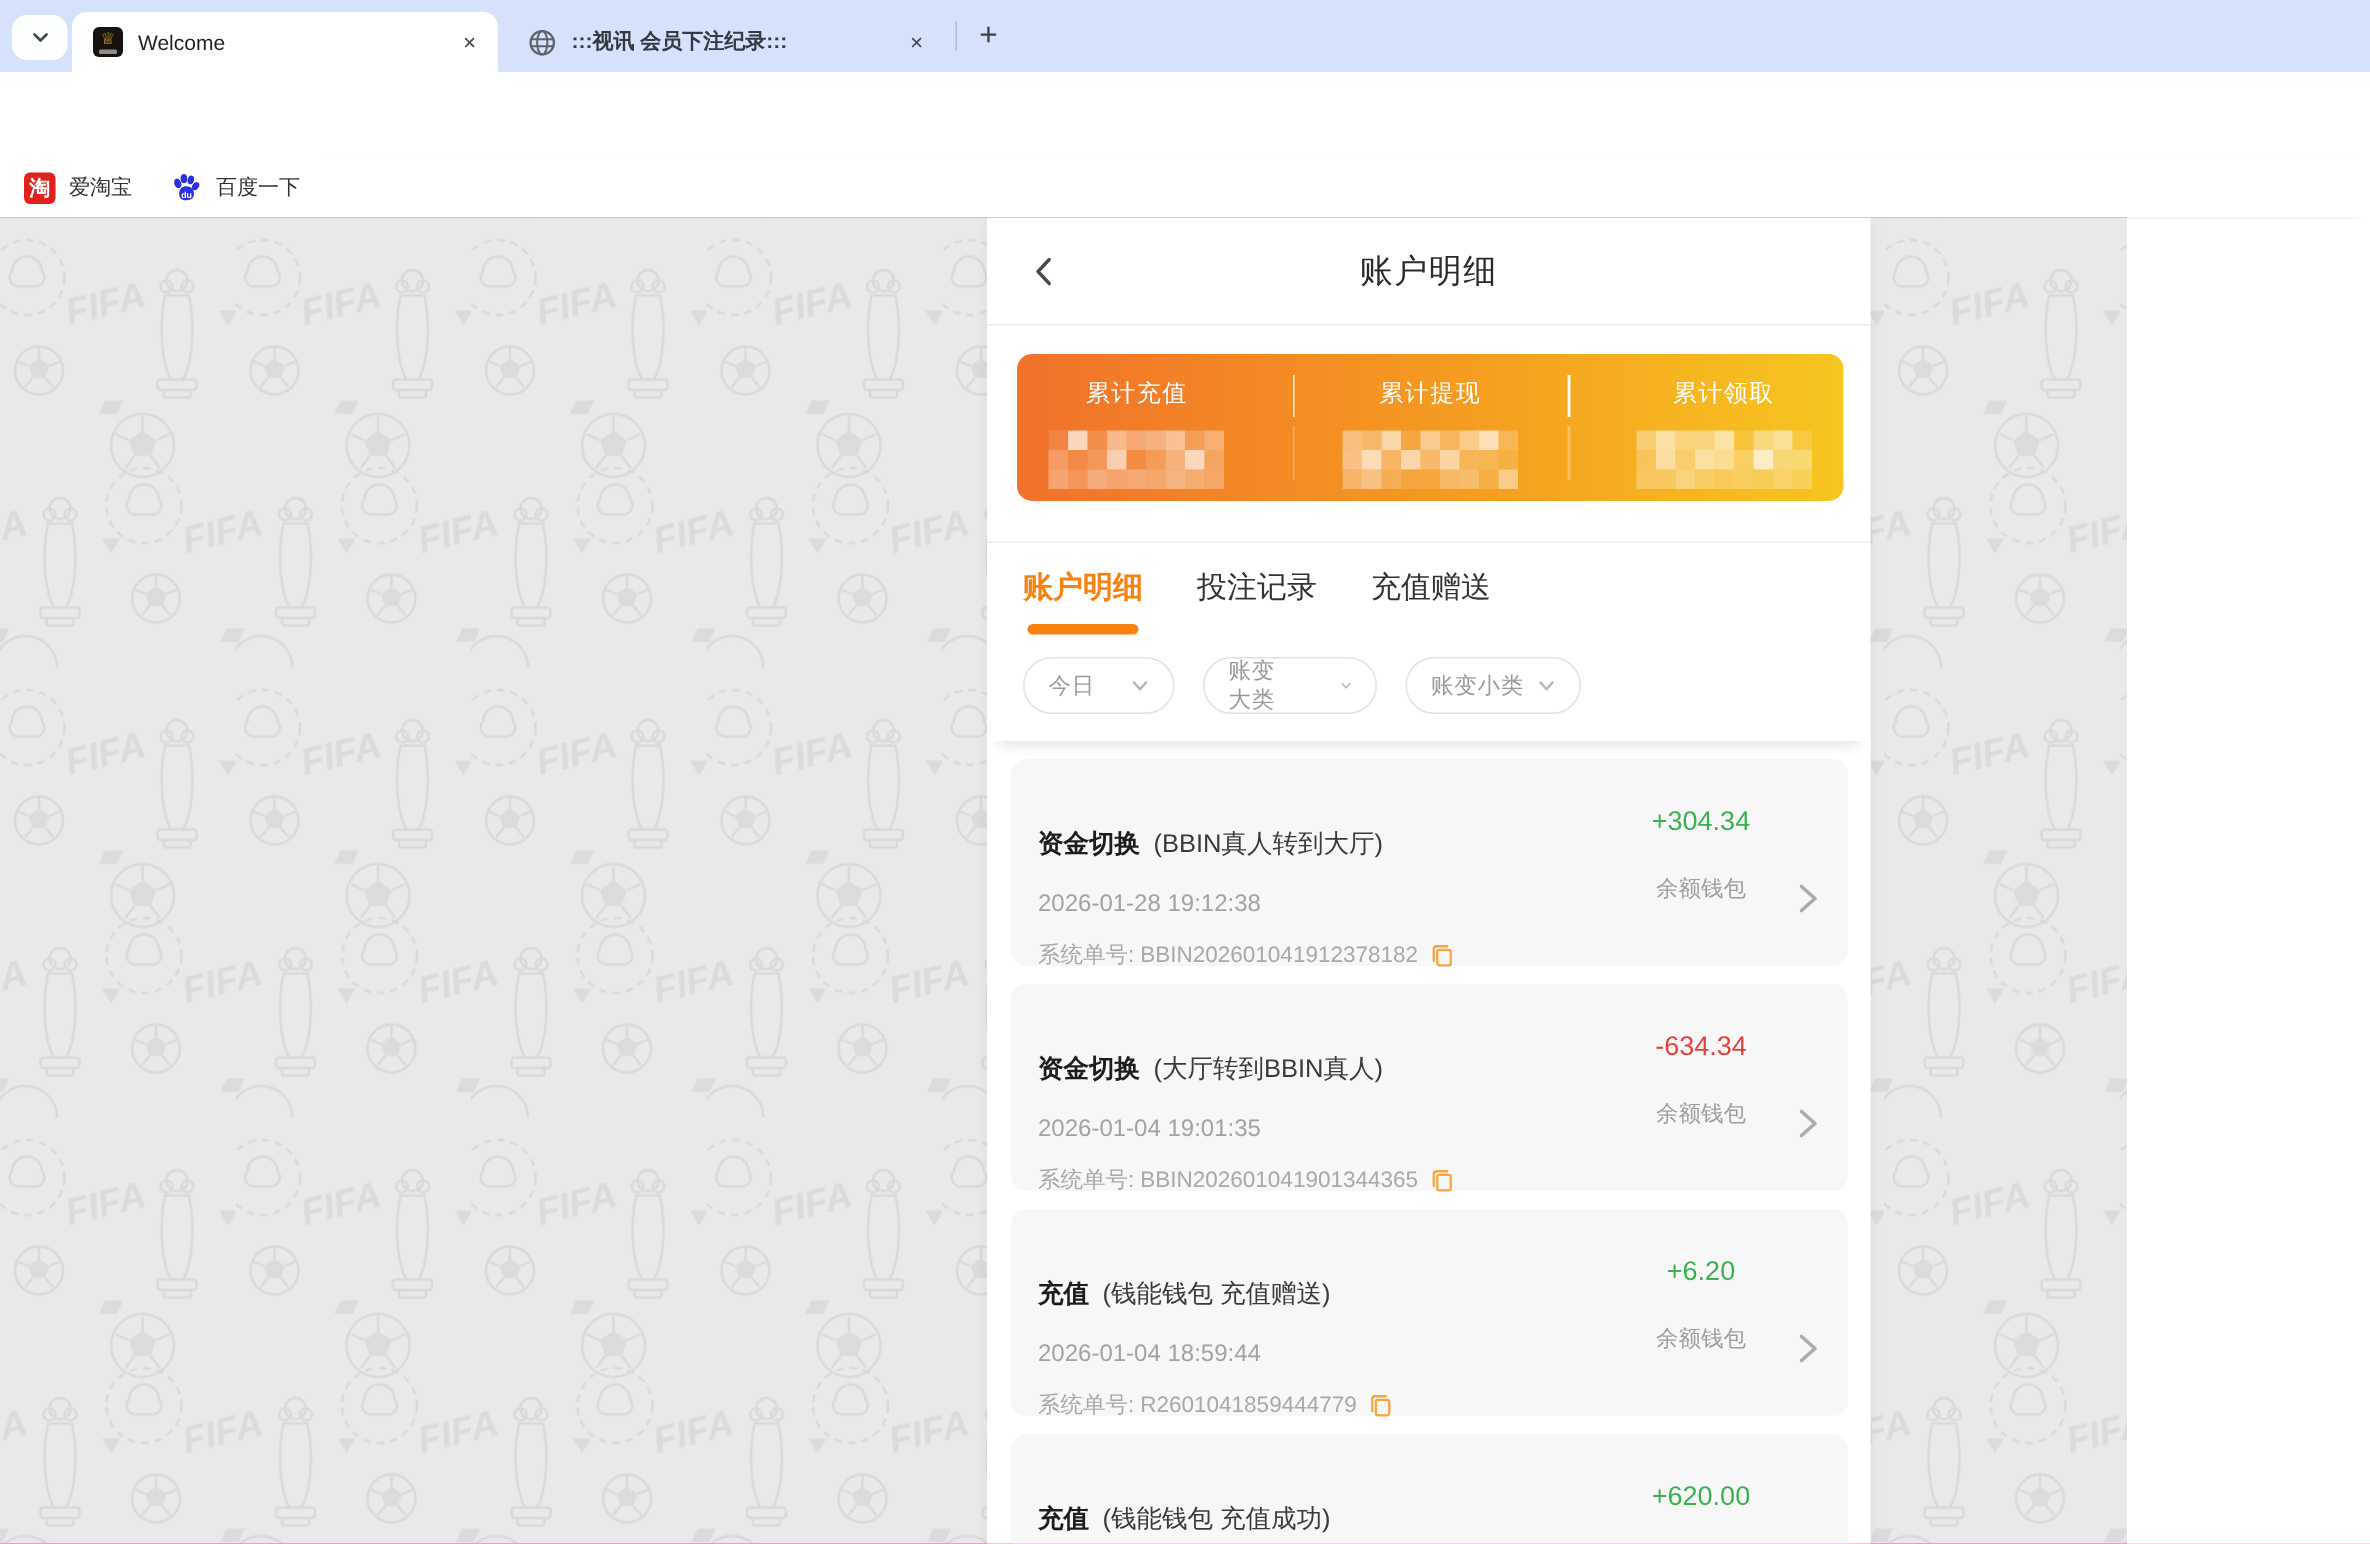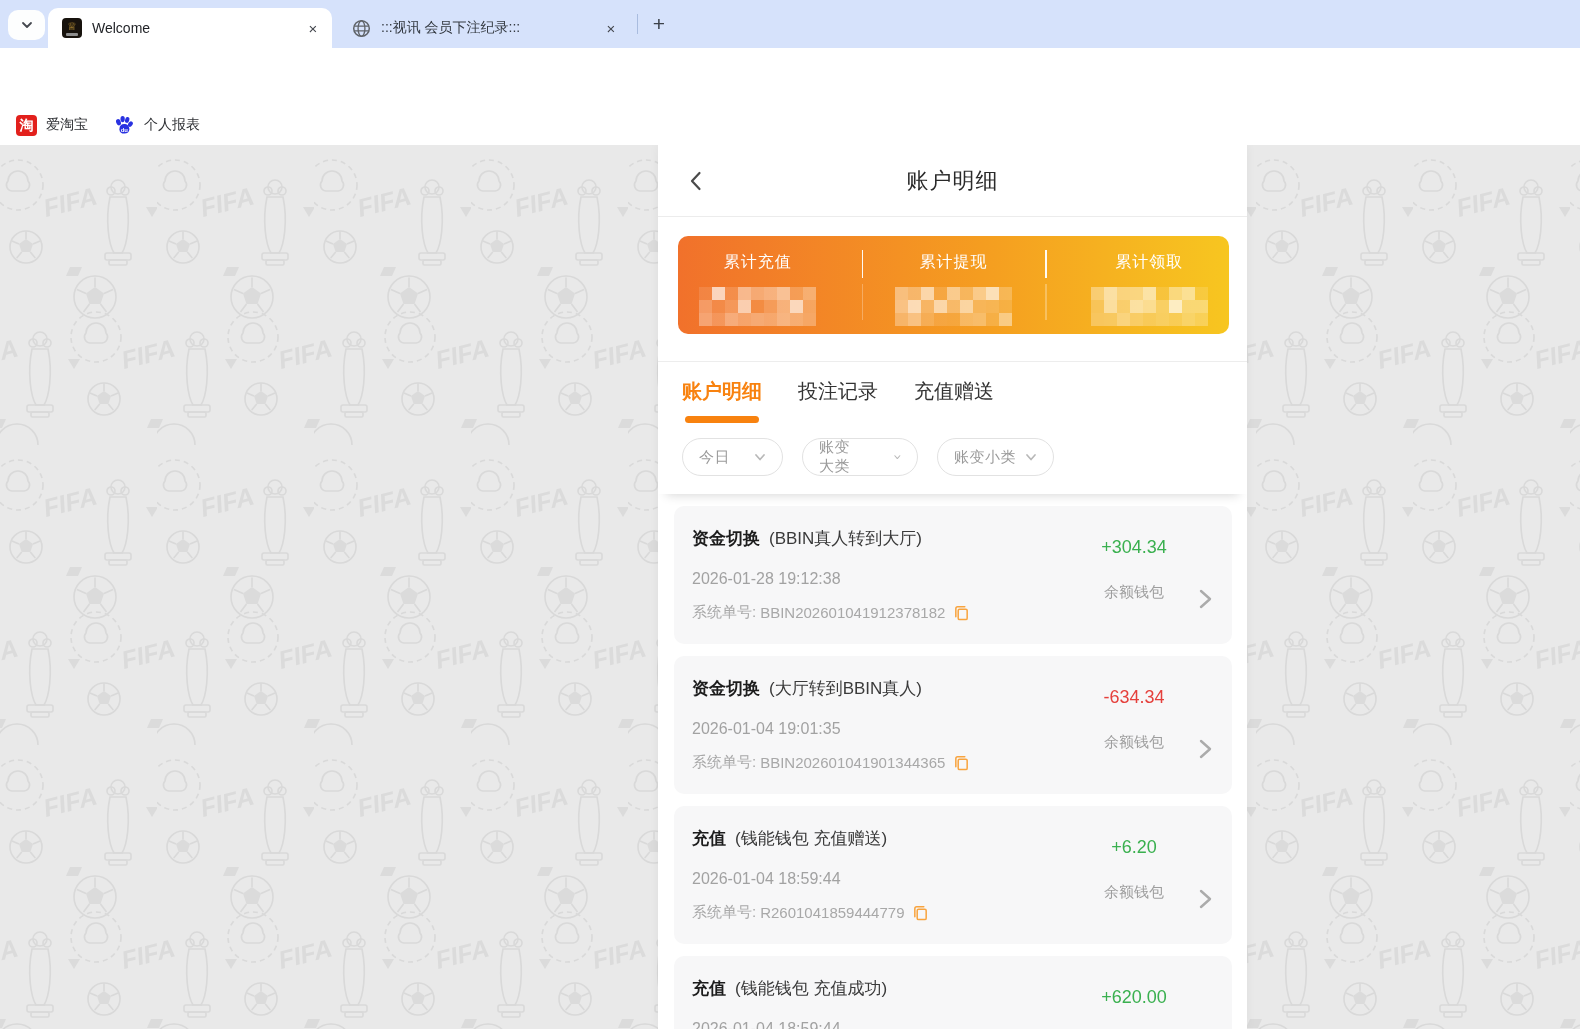--- a/index.html
+++ b/index.html
@@ -9,21 +9,21 @@
   
   .tabstrip { position:absolute; left:0; top:0; width:1580px; height:48px; background:#d6e2fb; }
   .tab-search { position:absolute; left:8px; top:10px; width:37px; height:30px; background:#fdfefe;
     border-radius:10px; display:flex; align-items:center; justify-content:center; }
   .tab { position:absolute; top:8px; height:40px; display:flex; align-items:center; }
   .tab.active { left:48px; width:284px; background:#fff; border-radius:10px 10px 0 0; }
   .tab.inactive { left:338px; width:292px; }
   .tab .favicon { margin-left:14px; flex:0 0 auto; }
   .tab .tab-title { margin-left:10px; font-size:14px; color:#1f2125; white-space:nowrap;
     overflow:hidden; flex:1 1 auto; }
-  .tab.inactive .tab-title { color:#343a42; }
+  .tab.inactive .tab-title { color:#343a42;font-weight:bold; }
   .tab .tab-close { width:18px; height:18px; margin-right:10px; display:flex; align-items:center;
     justify-content:center; font-size:15px; color:#44474e; border-radius:50%; flex:0 0 auto; }
   .tab-sep { position:absolute; left:637px; top:14px; width:1px; height:20px; background:#a9bcdf; }
   .new-tab { position:absolute; left:645px; top:10px; width:28px; height:28px; display:flex;
     align-items:center; justify-content:center; font-size:21px; color:#3c4149; }
   .fav-app { width:20px; height:20px; background:#17120d; border-radius:4px; position:relative; }
   .fav-app .cup { position:absolute; left:5px; top:2px; width:10px; height:12px; color:#d2a43c;
     font-size:11px; line-height:12px; }
   .fav-app .base { position:absolute; left:4px; bottom:2px; width:12px; height:3px; background:#8d8d8d; border-radius:1px; }
 
@@ -33,21 +33,21 @@
     border-radius:21px; display:flex; align-items:center; }
   .omni-url { font-size:16px; color:#1e1f22; margin-left:12px; letter-spacing:.2px; }
 
   .bookmarks { position:absolute; left:0; top:105px; width:1580px; height:40px; background:#fff; }
   .bookmark { position:absolute; top:7px; height:26px; display:flex; align-items:center; gap:9px; }
   .bookmark .bm-label { font-size:14px; color:#2f3135; }
   .bm-taobao { width:21px; height:21px; background:#e2201c; border-radius:4px; color:#fff;
     font-size:14px; line-height:21px; text-align:center; font-weight:bold; }
 
   
-  .content { position:absolute; left:0; top:145px; width:1580px; height:884px; background:#ec4899; overflow:hidden;padding-left:37px; }
+  .content { position:absolute; left:0; top:145px; width:1418px; height:884px; background:#ec4899; overflow:hidden;padding-left:37px; }
   .pattern-svg { position:absolute; left:0; top:0; }
 
   
   .app { position:absolute; left:658px; top:0; width:589px; height:884px; background:#fff;
     box-shadow:0 0 10px rgba(0,0,0,.05); overflow:hidden; }
 
   .app-header { position:relative; height:72px; border-bottom:1px solid #ececec;
     display:flex; align-items:center; justify-content:center; }
   .back-btn { position:absolute; left:26px; top:24px; width:24px; height:24px; }
   .app-title { font-size:22px; color:#2a2a2a; font-weight:500; letter-spacing:1px; }
@@ -71,21 +71,21 @@
   .tab-underline { width:74px; height:7px; border-radius:4px; background:#f8820f; margin:11px auto 0; }
   .filters-row { display:flex; gap:19px; margin-top:15px; }
   .filter-pill { height:38px; border:1px solid #e2e2e2; border-radius:19px; background:#fff;
     display:flex; align-items:center; justify-content:space-between; padding:0 15px 0 16px; }
   .filter-pill .f-label { font-size:15px; color:#9a9a9a; letter-spacing:.5px; }
   .pill-1 { width:101px; } .pill-2 { width:116px;gap:36px; } .pill-3 { width:117px; }
 
   .list-panel { padding:12px 15px 0 16px; background:#fff; }
   .record-card { background:#f7f7f8; border-radius:10px; height:138px; margin-bottom:12px;
     display:flex; padding:21px 14px 0 18px; }
-  .rec-left { flex:1 1 auto; min-width:0; }
+  .rec-left { flex:1 1 auto; min-width:0;margin-top:24px; }
   .rec-title { font-size:17px; color:#1d1d1d; }
   .rec-type { font-weight:bold; }
   .rec-detail { font-weight:400; color:#3a3a3a; margin-left:9px; }
   .rec-time { margin-top:20px; font-size:16px; color:#a2a2a2; }
   .rec-order { margin-top:15px; font-size:15px; color:#a8a8a8; display:flex; align-items:center; gap:4px; }
   .rec-right { width:116px; flex:0 0 auto; display:flex; flex-direction:column; align-items:center;
     padding-top:10px; gap:25px; }
   .rec-amount { font-size:18px; font-weight:500; }
   .rec-amount.pos { color:#3ab04f; } .rec-amount.neg { color:#e5403c; }
   .rec-wallet { font-size:15px; color:#9e9e9e; }
@@ -157,21 +157,21 @@
   </div>
   <div class="bookmark" style="left:113px">
     <svg width="22" height="22" viewBox="0 0 24 24">
       <ellipse cx="6" cy="9" rx="2.5" ry="3.6" fill="#2932e1" transform="rotate(-20 6 9)"></ellipse>
       <ellipse cx="10.5" cy="5.5" rx="2.4" ry="3.4" fill="#2932e1"></ellipse>
       <ellipse cx="15.5" cy="6.5" rx="2.3" ry="3.2" fill="#2932e1" transform="rotate(15 15.5 6.5)"></ellipse>
       <ellipse cx="19" cy="11" rx="2.3" ry="3.2" fill="#2932e1" transform="rotate(35 19 11)"></ellipse>
       <path d="M7 16.5 C7 12.8 9.2 11 12.2 11 C15.5 11 17.8 13 17.8 16.6 C17.8 19.6 15.8 21.3 12.4 21.3 C9 21.3 7 19.8 7 16.5 Z" fill="#2932e1"></path>
       <text x="12.4" y="19.4" font-size="6.4" fill="#ffffff" text-anchor="middle" font-weight="bold" font-family="Liberation Sans, sans-serif">du</text>
     </svg>
-    <span class="bm-label">个人报表</span>
+    <span class="bm-label">百度一下</span>
   </div>
 </div>
 
 <div class="content">
 
   <svg class="pattern-svg" width="1580" height="884">
     <defs>
       <pattern id="fifaPat" width="157" height="300" patternUnits="userSpaceOnUse">
         <rect width="157" height="300" fill="#e9e9e9"></rect>
         <g stroke="#d9d9d9" fill="none" stroke-width="1.6">

